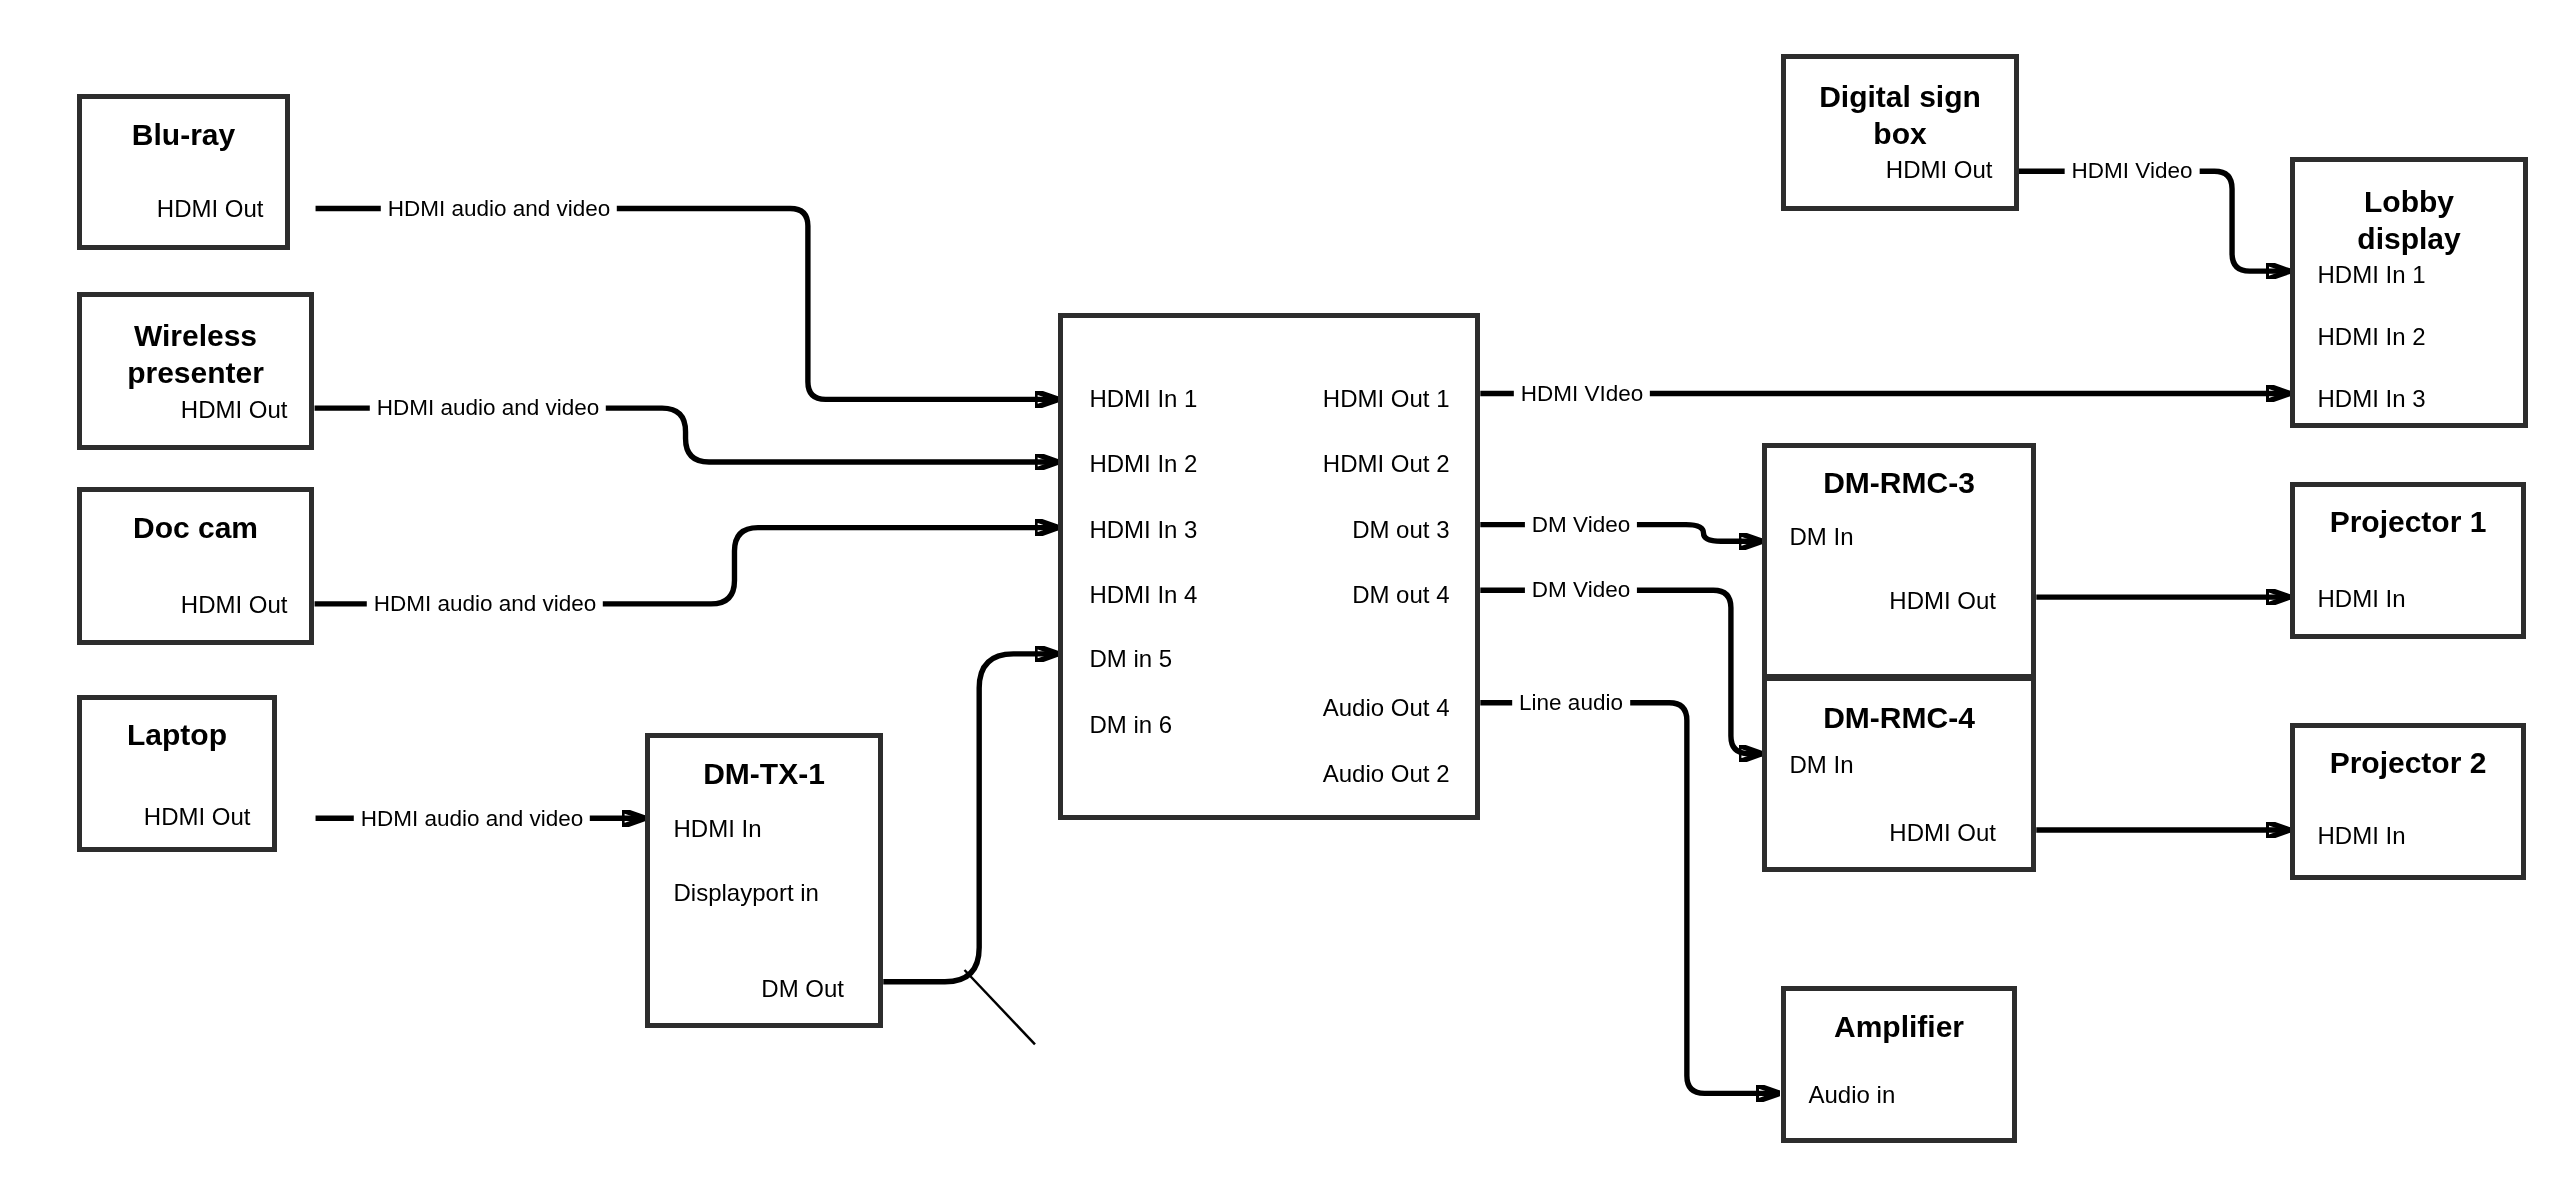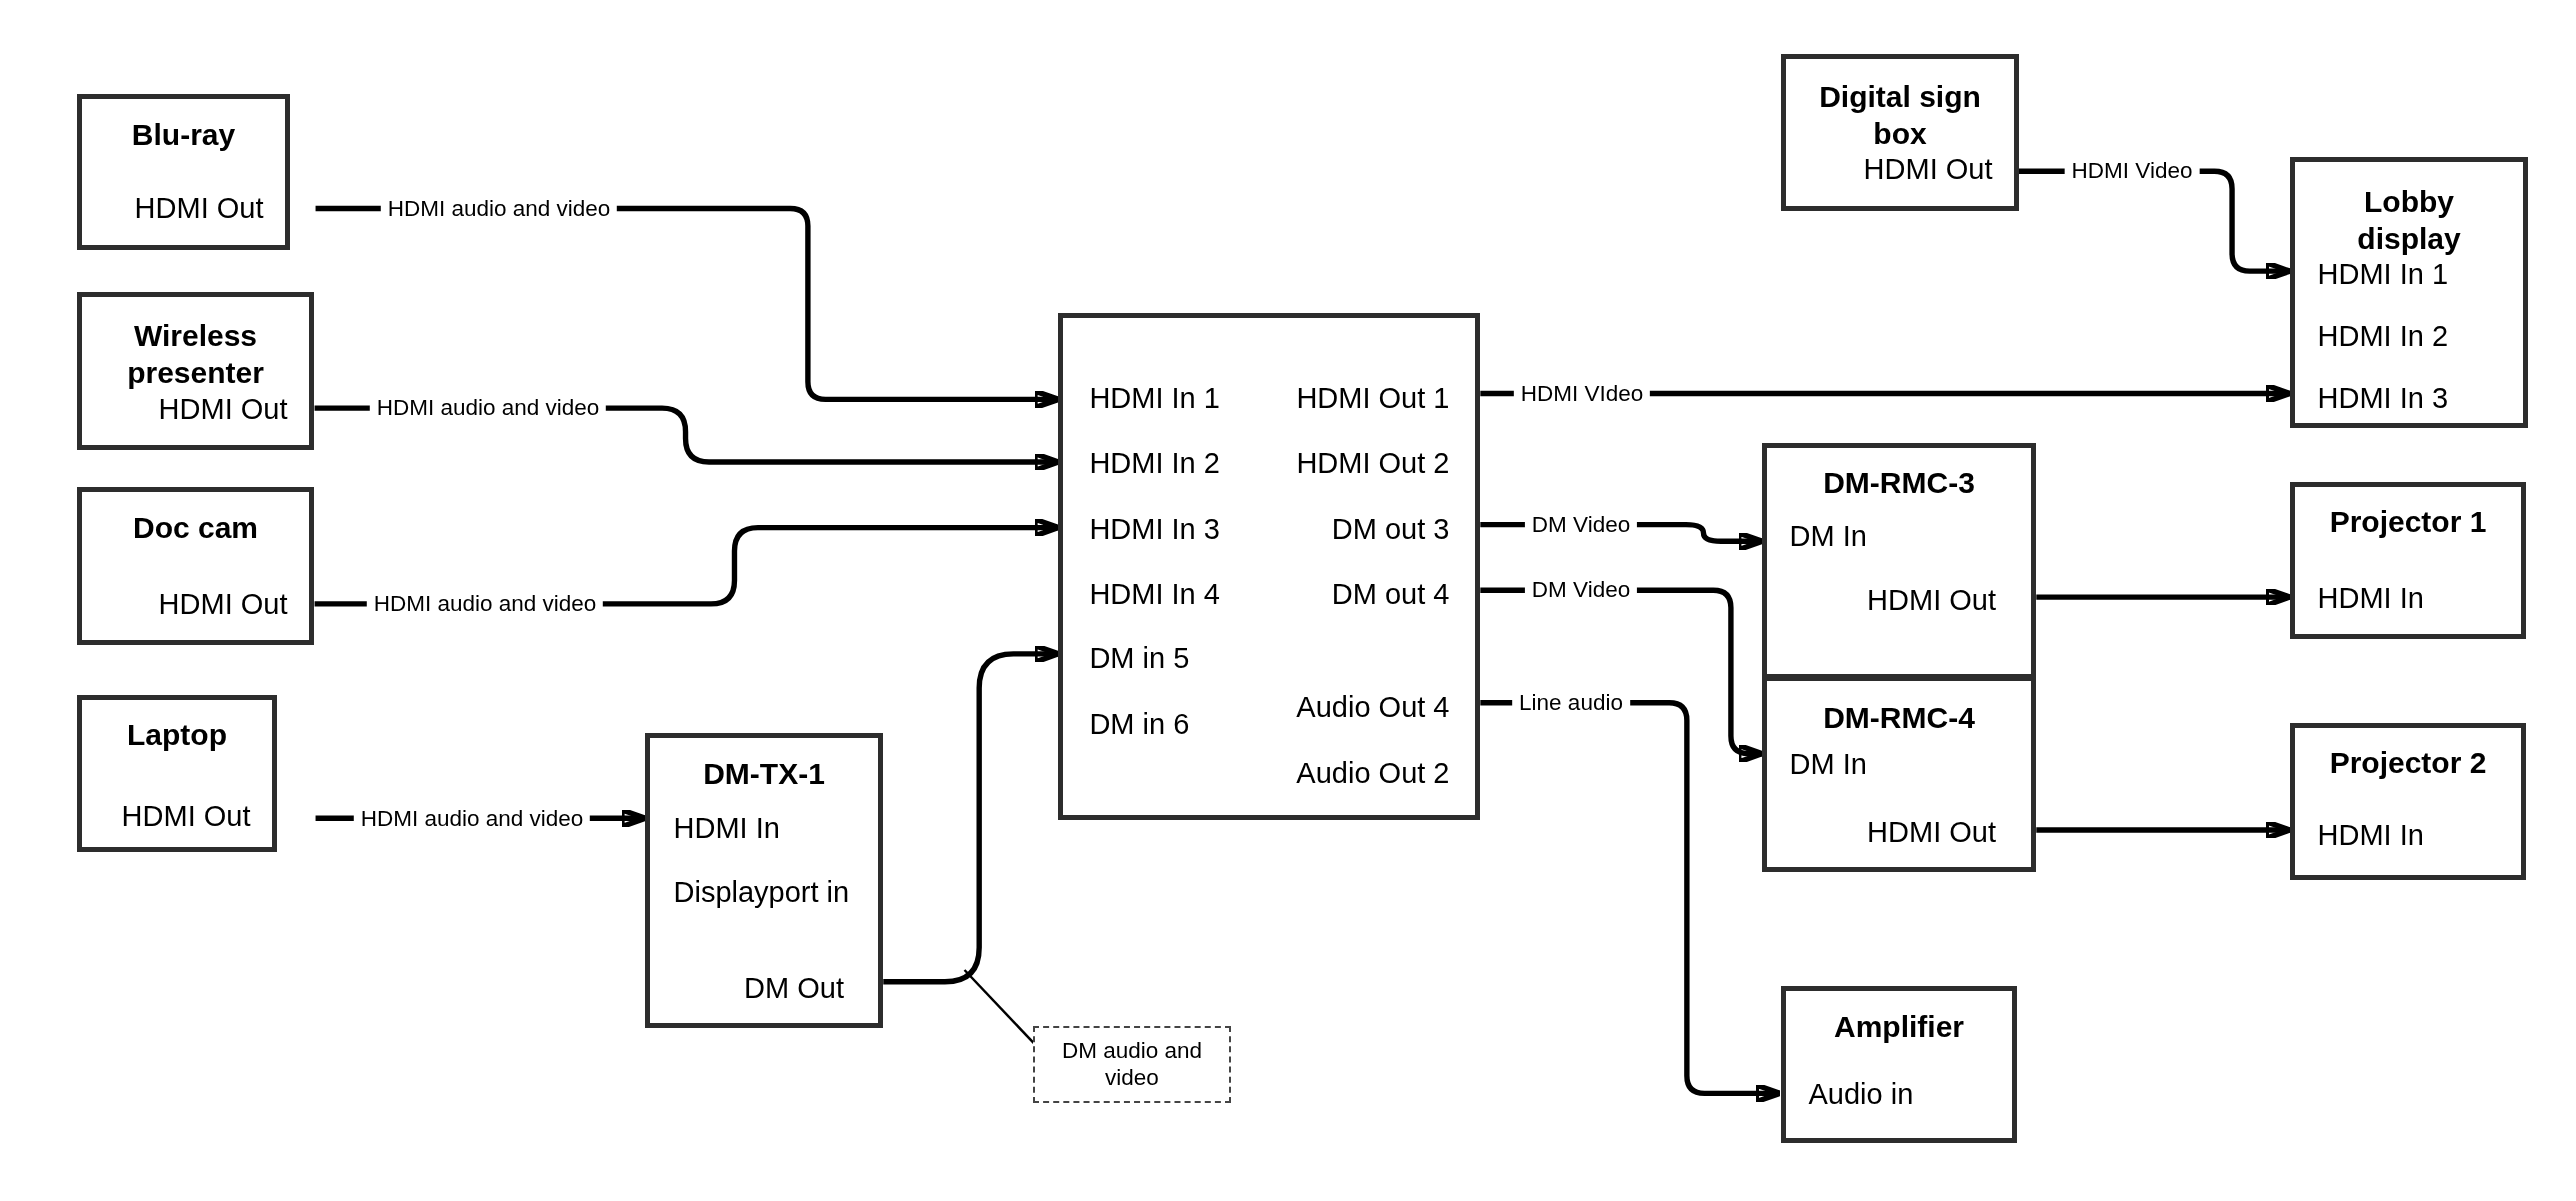--- a/index.html
+++ b/index.html
@@ -5,21 +5,21 @@
   html,body{margin:0;padding:0;background:#ffffff;}
   .stage{position:relative;width:2576px;height:1201px;background:#ffffff;
          font-family:"Liberation Sans", sans-serif;color:#000;overflow:hidden;}
   .wires{position:absolute;left:0;top:0;}
   .wires path{fill:none;stroke:#000;stroke-width:5.5px;}
   .wires path.leader{stroke-width:2.5px;}
   .box{position:absolute;background:#fff;border:5.9px solid #2d2d2d;box-sizing:border-box;}
   .title{position:absolute;left:0;right:0;text-align:center;
          font-weight:bold;font-size:30px;line-height:37px;}
   .title span{display:block;}
-  .port{position:absolute;font-size:29px;line-height:31px;white-space:nowrap;}
+  .port{position:absolute;font-size:24px;line-height:31px;white-space:nowrap;}
   .port.left{text-align:left;}
   .port.right{text-align:right;}
   .wire-label{position:absolute;transform:translate(-50%,-50%);background:#fff;
               padding:1px 6.9px;font-size:22.5px;line-height:25.5px;white-space:nowrap;z-index:5;}
   .callout{position:absolute;left:1033px;top:1026px;width:198px;height:77px;
            border:2.4px dashed #444;box-sizing:border-box;background:#fff;
            font-size:22.5px;line-height:26.4px;text-align:center;
            display:flex;align-items:center;justify-content:center;padding:2px 11.7px;}
 </style>
 </head>
@@ -159,18 +159,15 @@
   <span class="wire-label" style="left:499px;top:209px">HDMI audio and video</span>
   <span class="wire-label" style="left:488px;top:408px">HDMI audio and video</span>
   <span class="wire-label" style="left:485px;top:604px">HDMI audio and video</span>
   <span class="wire-label" style="left:472px;top:819px">HDMI audio and video</span>
   <span class="wire-label" style="left:1582px;top:394px">HDMI VIdeo</span>
   <span class="wire-label" style="left:1581px;top:525px">DM Video</span>
   <span class="wire-label" style="left:1581px;top:590px">DM Video</span>
   <span class="wire-label" style="left:1571px;top:703px">Line audio</span>
   <span class="wire-label" style="left:2132px;top:171px">HDMI Video</span>
 
-  <div class="callout">
-    <span>DM audio and video</span>
-  </div>
 
 </div>
 
 
 </body></html>

